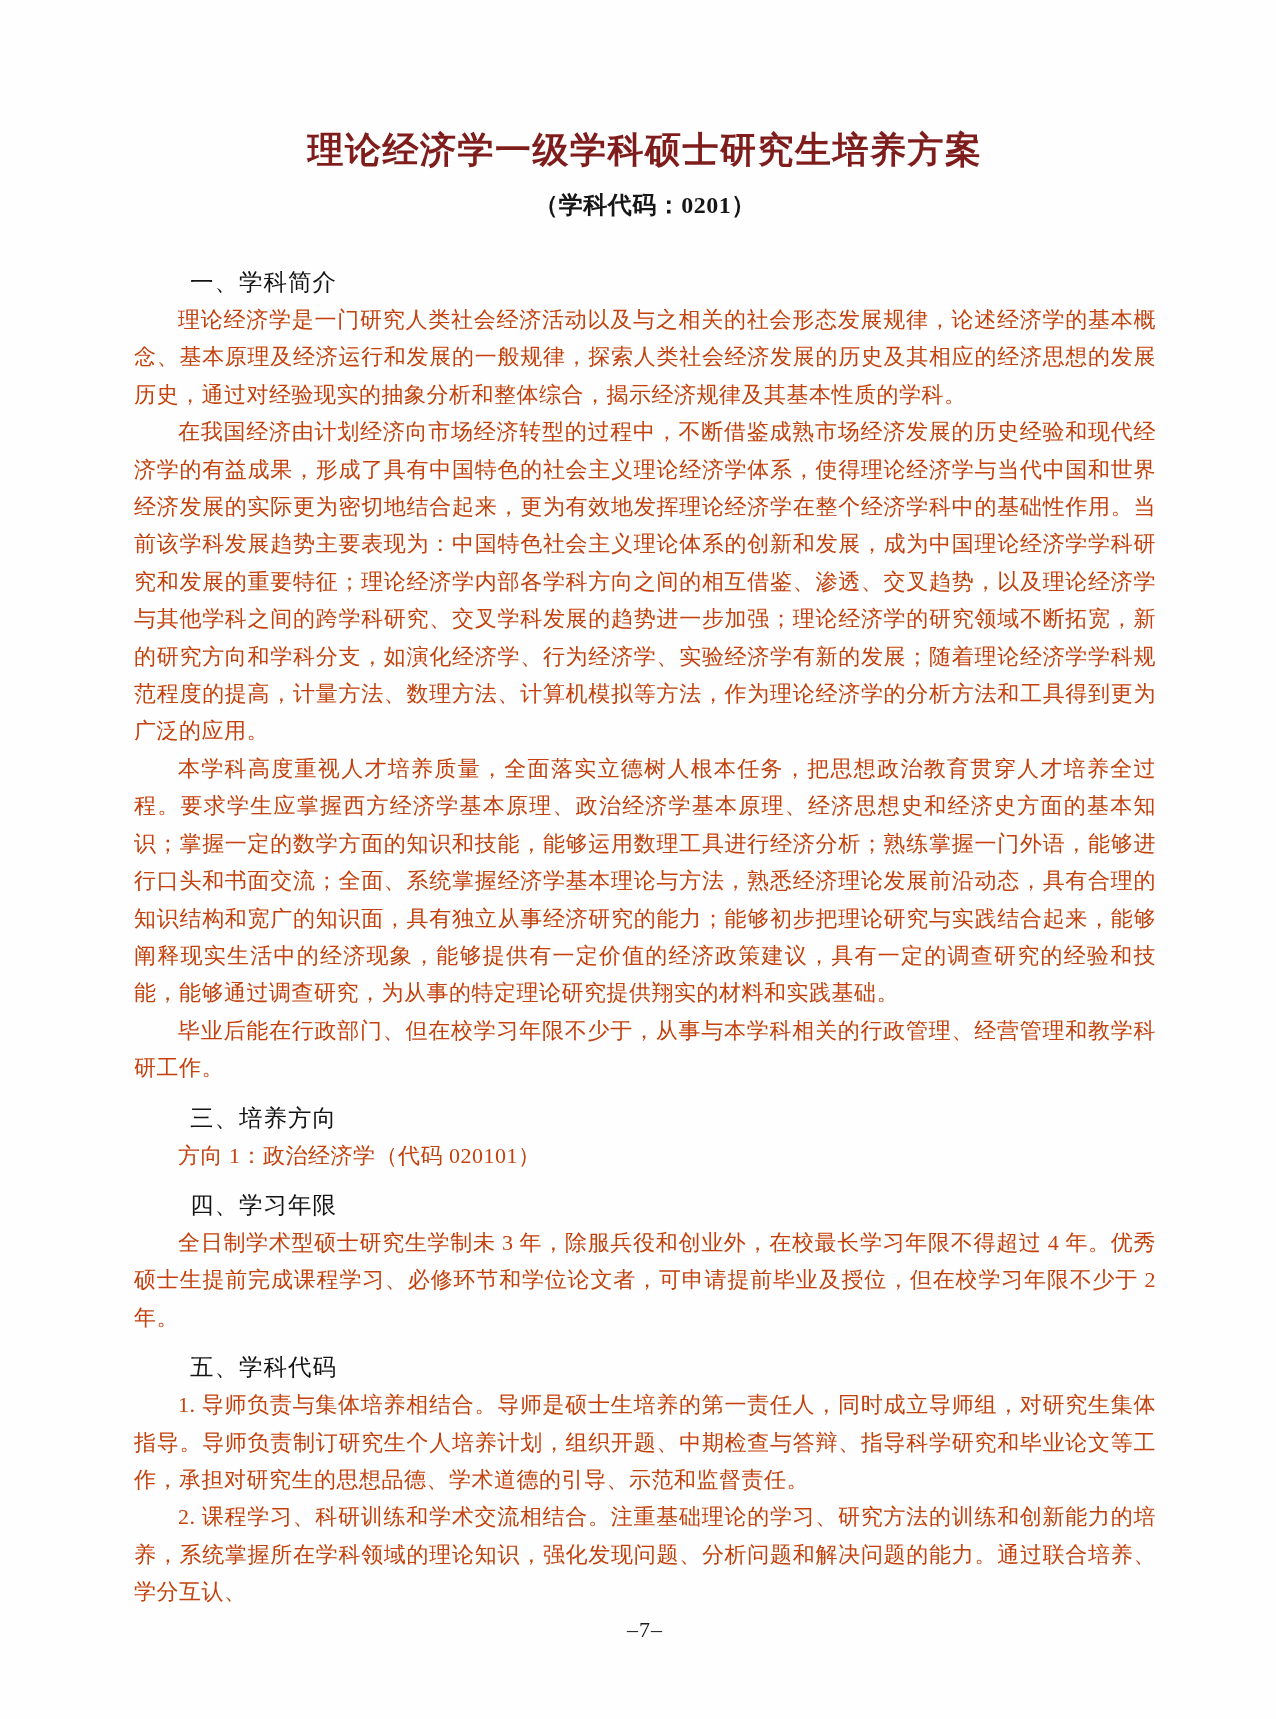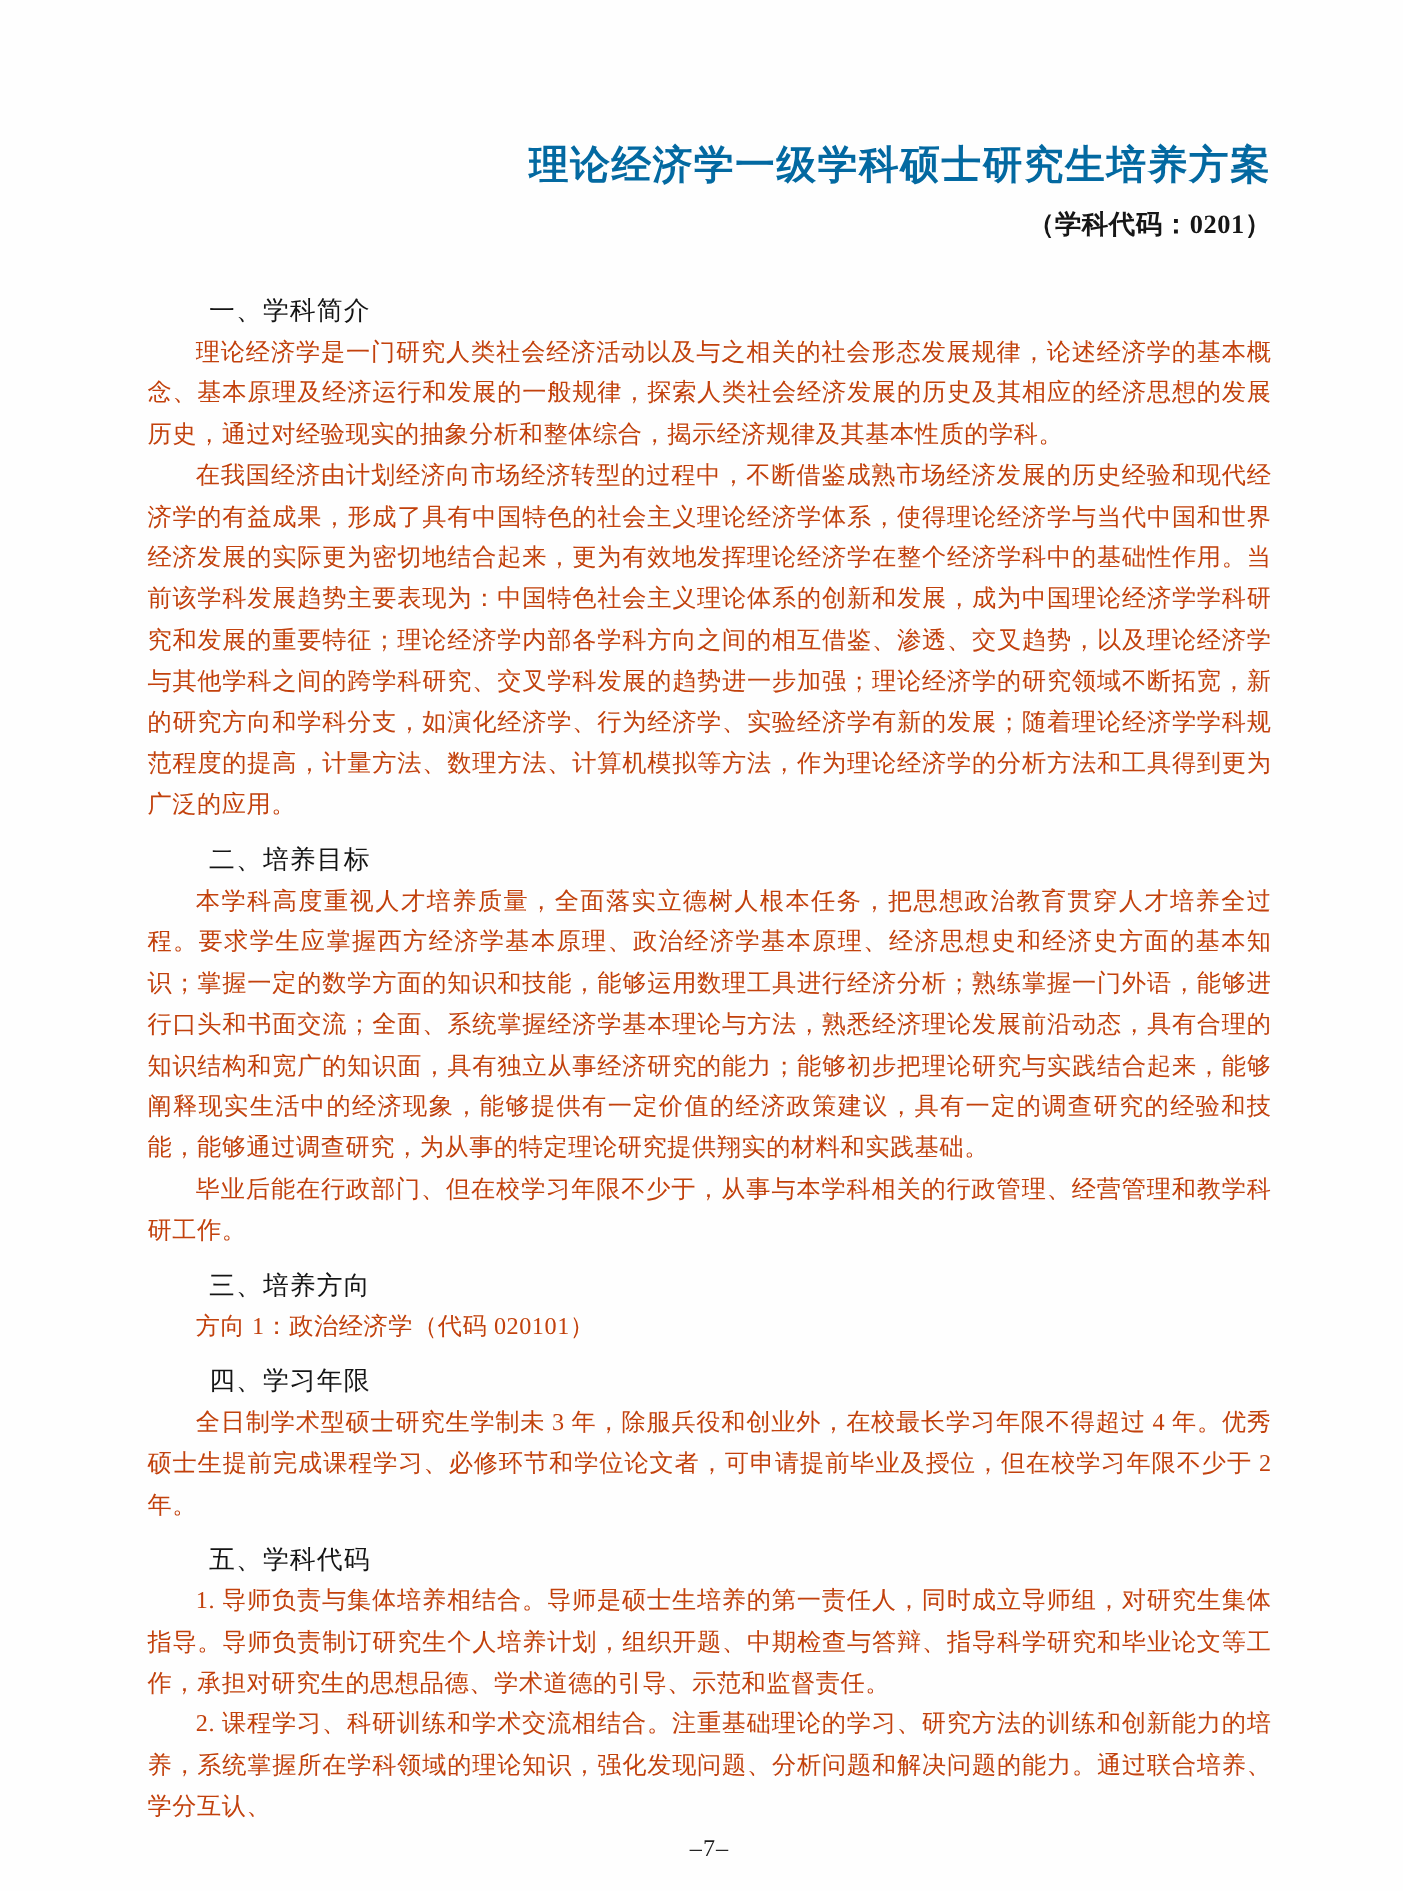--- a/index.html
+++ b/index.html
@@ -13,31 +13,31 @@
     font-family:"Liberation Serif","DejaVu Serif",serif;
   }
   .content {
     position:absolute;
     left:134px;
     top:0;
     width:1022px;
   }
   .doc-title {
     margin:127px 0 0 0;
-    text-align:right;
+    text-align:center;
     font-family:"Liberation Sans","DejaVu Sans",sans-serif;
     font-weight:bold;
     font-size:36px;
     line-height:46px;
     letter-spacing:1.5px;
-    color:#0369a1;
+    color:#7f1d1d;
   }
   .doc-subtitle {
     margin:14px 0 0 0;
-    text-align:right;
+    text-align:center;
     font-family:"Liberation Serif","DejaVu Serif",serif;
     font-weight:bold;
     font-size:24px;
     line-height:36px;
     letter-spacing:0.5px;
     color:#161616;
   }
   .section-heading {
     margin:12px 0 0 56px;
     font-family:"Liberation Sans","DejaVu Sans",sans-serif;
@@ -72,21 +72,20 @@
 <div class="page">
   <div class="content">
 
     <h1 class="doc-title">理论经济学一级学科硕士研究生培养方案</h1>
     <div class="doc-subtitle">（学科代码：0201）</div>
 
     <h2 class="section-heading first">一、学科简介</h2>
     <p class="body-para">理论经济学是一门研究人类社会经济活动以及与之相关的社会形态发展规律，论述经济学的基本概念、基本原理及经济运行和发展的一般规律，探索人类社会经济发展的历史及其相应的经济思想的发展历史，通过对经验现实的抽象分析和整体综合，揭示经济规律及其基本性质的学科。</p>
     <p class="body-para">在我国经济由计划经济向市场经济转型的过程中，不断借鉴成熟市场经济发展的历史经验和现代经济学的有益成果，形成了具有中国特色的社会主义理论经济学体系，使得理论经济学与当代中国和世界经济发展的实际更为密切地结合起来，更为有效地发挥理论经济学在整个经济学科中的基础性作用。当前该学科发展趋势主要表现为：中国特色社会主义理论体系的创新和发展，成为中国理论经济学学科研究和发展的重要特征；理论经济学内部各学科方向之间的相互借鉴、渗透、交叉趋势，以及理论经济学与其他学科之间的跨学科研究、交叉学科发展的趋势进一步加强；理论经济学的研究领域不断拓宽，新的研究方向和学科分支，如演化经济学、行为经济学、实验经济学有新的发展；随着理论经济学学科规范程度的提高，计量方法、数理方法、计算机模拟等方法，作为理论经济学的分析方法和工具得到更为广泛的应用。</p>
 
-    <h2 class="section-heading">二、培养目标</h2>
     <p class="body-para">本学科高度重视人才培养质量，全面落实立德树人根本任务，把思想政治教育贯穿人才培养全过程。要求学生应掌握西方经济学基本原理、政治经济学基本原理、经济思想史和经济史方面的基本知识；掌握一定的数学方面的知识和技能，能够运用数理工具进行经济分析；熟练掌握一门外语，能够进行口头和书面交流；全面、系统掌握经济学基本理论与方法，熟悉经济理论发展前沿动态，具有合理的知识结构和宽广的知识面，具有独立从事经济研究的能力；能够初步把理论研究与实践结合起来，能够阐释现实生活中的经济现象，能够提供有一定价值的经济政策建议，具有一定的调查研究的经验和技能，能够通过调查研究，为从事的特定理论研究提供翔实的材料和实践基础。</p>
     <p class="body-para">毕业后能在行政部门、但在校学习年限不少于，从事与本学科相关的行政管理、经营管理和教学科研工作。</p>
 
     <h2 class="section-heading">三、培养方向</h2>
     <p class="body-para">方向 1：政治经济学（代码 020101）</p>
 
     <h2 class="section-heading">四、学习年限</h2>
     <p class="body-para">全日制学术型硕士研究生学制未 3 年，除服兵役和创业外，在校最长学习年限不得超过 4 年。优秀硕士生提前完成课程学习、必修环节和学位论文者，可申请提前毕业及授位，但在校学习年限不少于 2 年。</p>
 
     <h2 class="section-heading">五、学科代码</h2>

